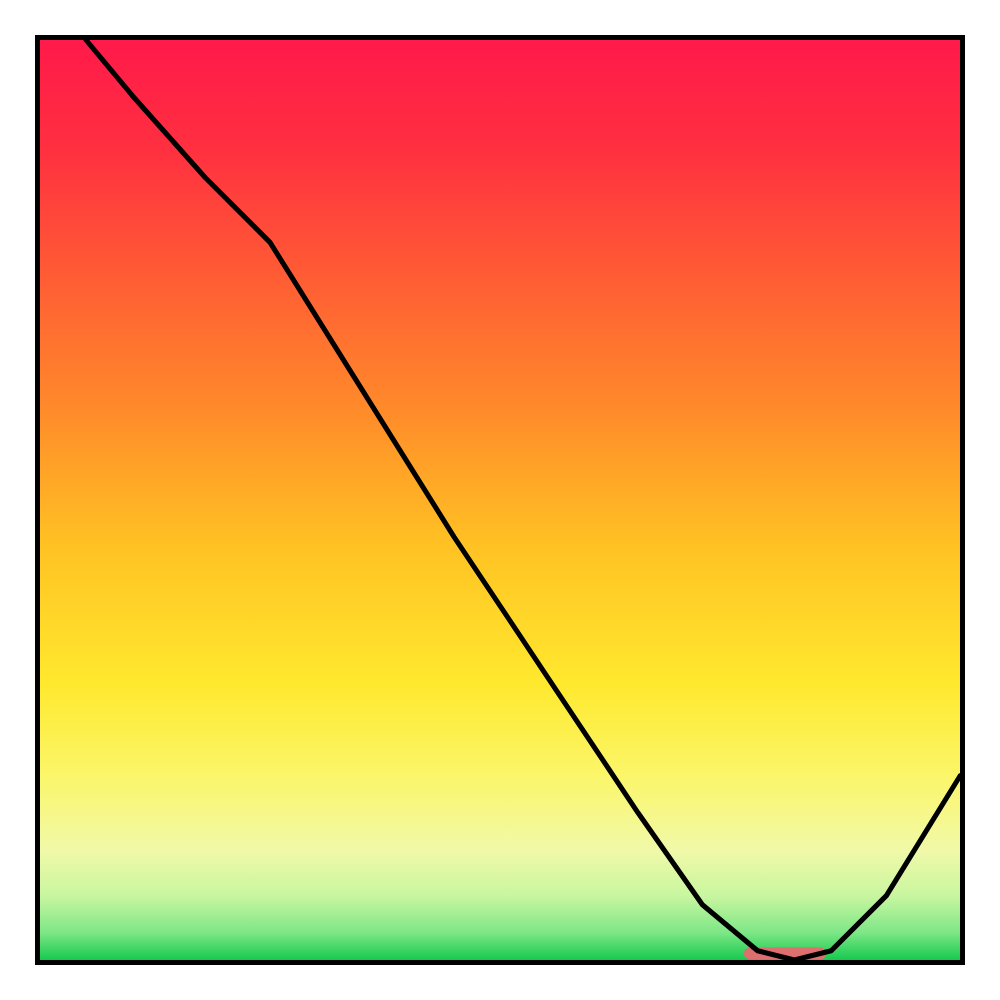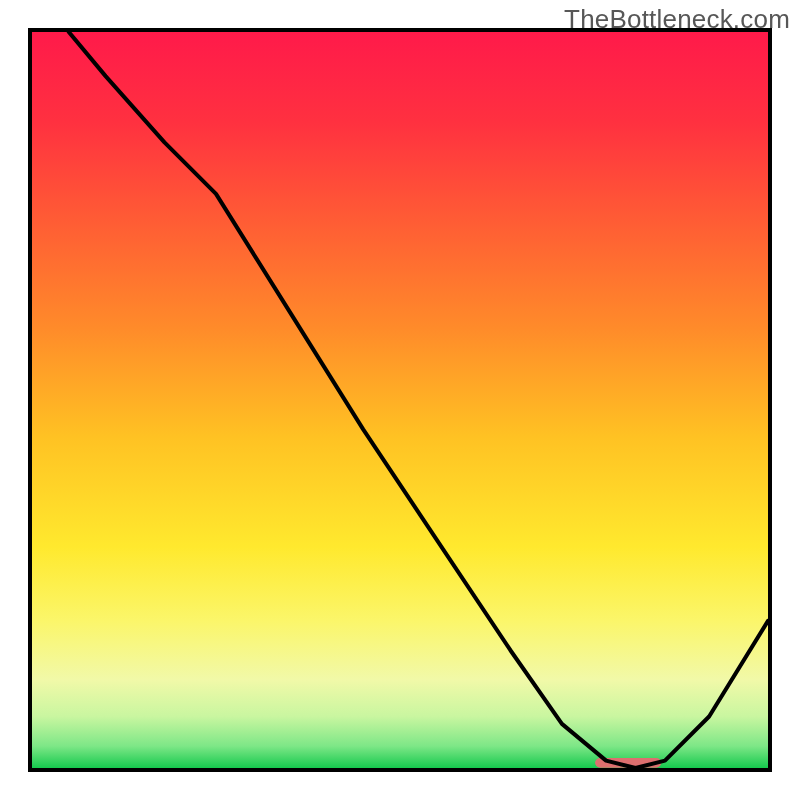--- a/index.html
+++ b/index.html
@@ -42,21 +42,20 @@
     width: 100%;
     height: 100%;
     display: block;
   }
 </style>
 </head>
 <body>
 
 <div class="frame">
 
-  <div class="watermark">TheBottleneck.com</div>
 
   <div class="plot-area">
     <svg class="plot-svg" viewBox="0 0 100 100" preserveAspectRatio="none">
       <defs>
         <linearGradient id="bg-grad" x1="0" y1="0" x2="0" y2="1">
             <stop offset="0%" stop-color="#ff1a4a"></stop>
             <stop offset="12%" stop-color="#ff3040"></stop>
             <stop offset="25%" stop-color="#ff5a35"></stop>
             <stop offset="40%" stop-color="#ff8a2a"></stop>
             <stop offset="55.00000000000001%" stop-color="#ffc223"></stop>

